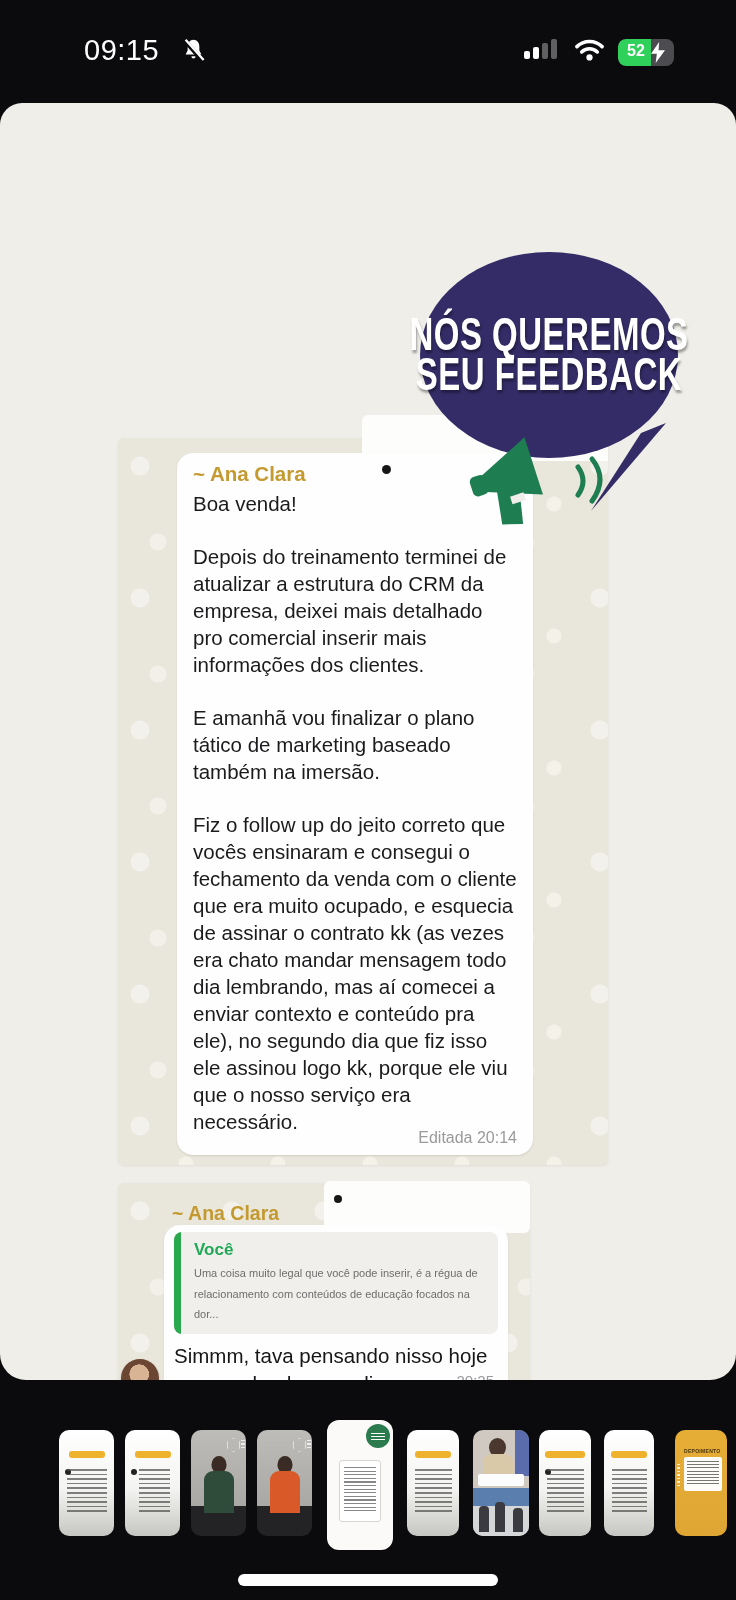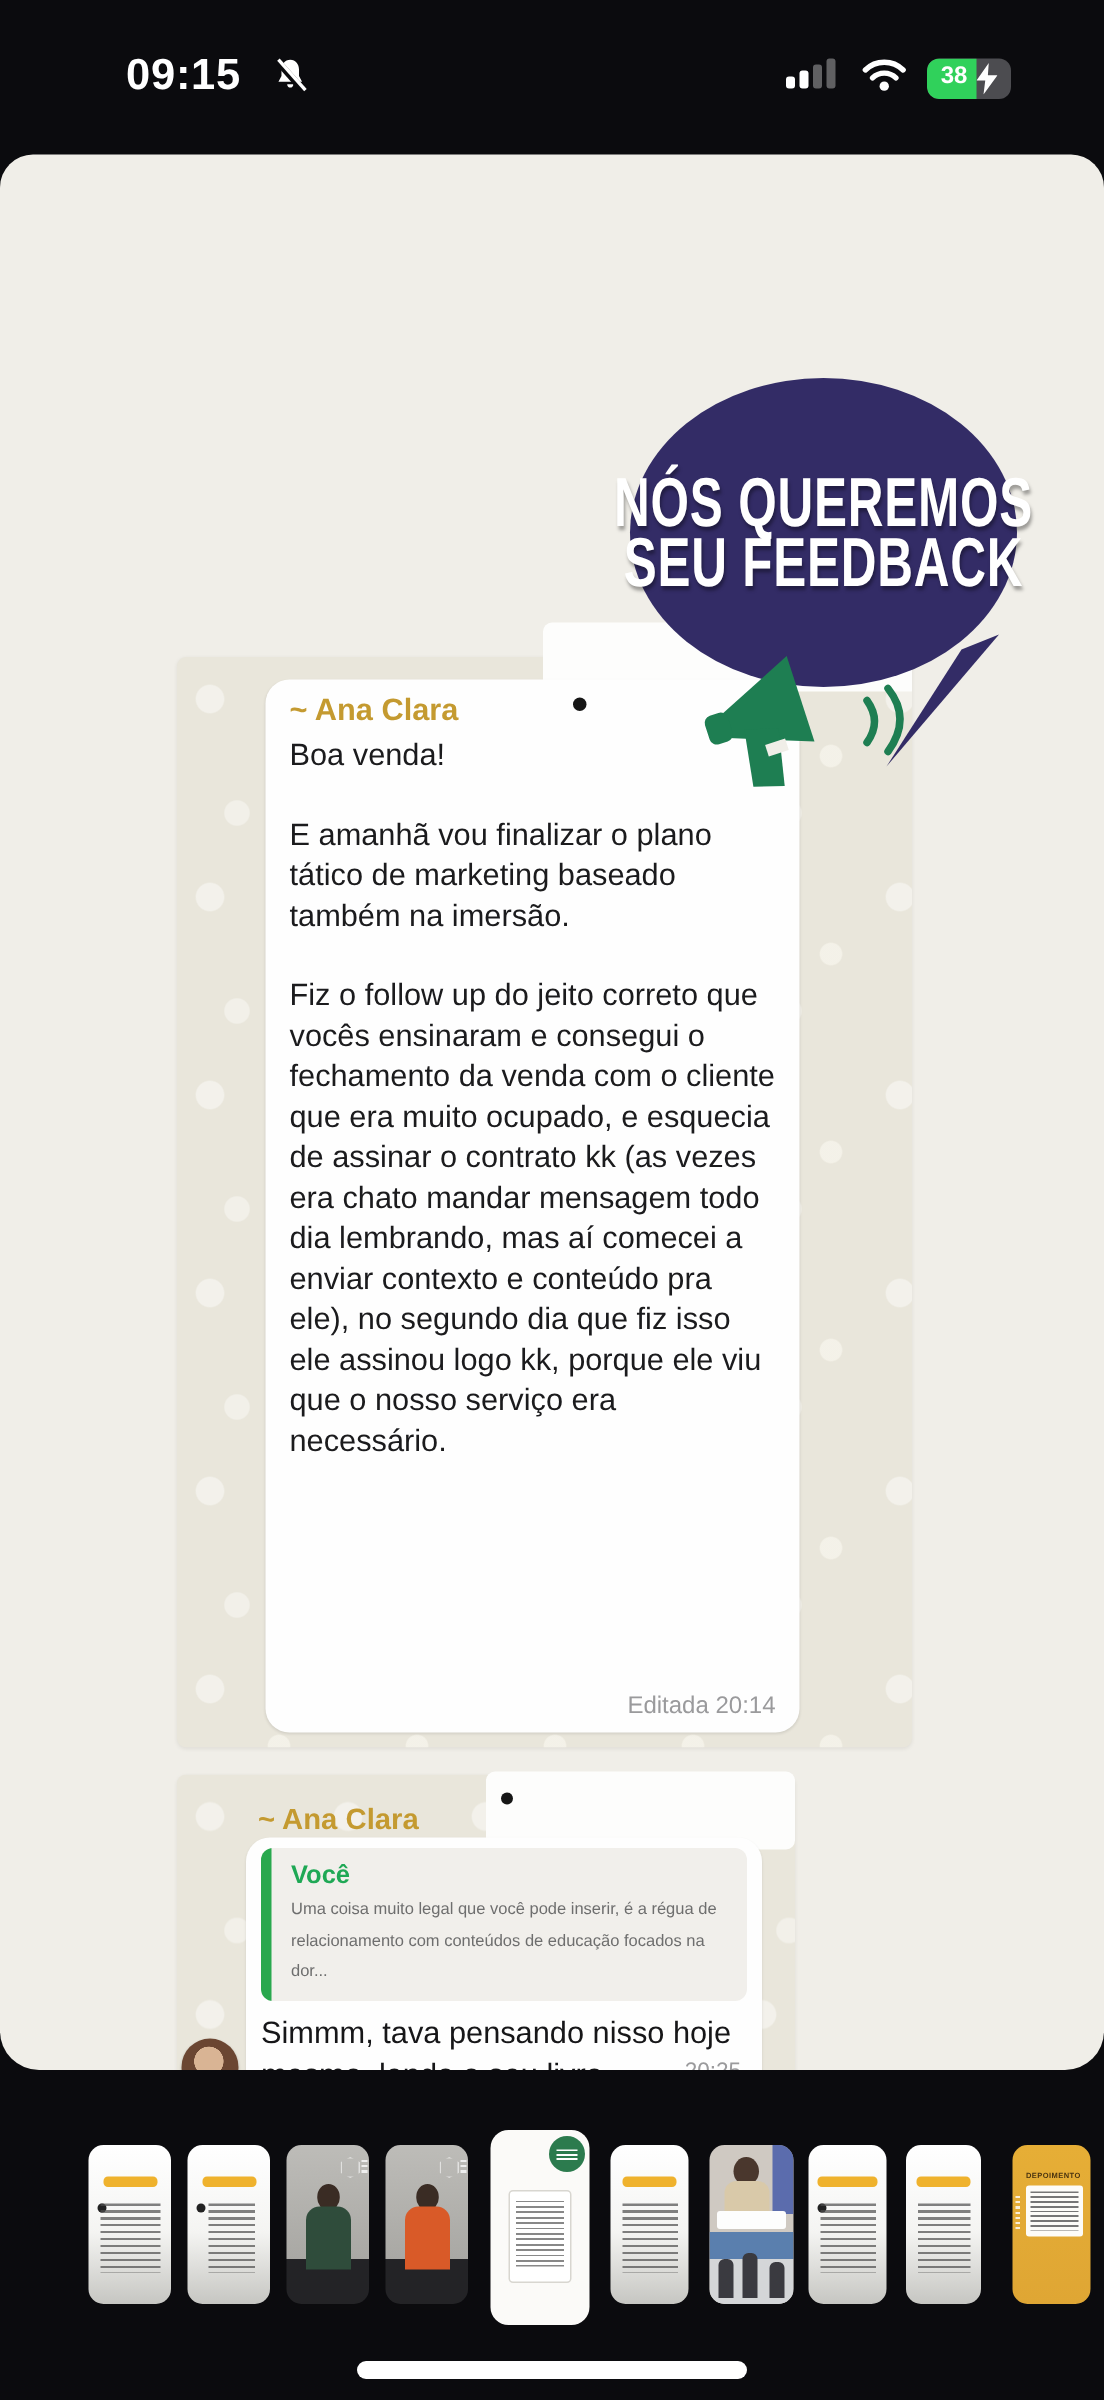--- a/index.html
+++ b/index.html
@@ -2,21 +2,21 @@
 <html><head>
 <meta charset="utf-8">
 <style>
   * { margin:0; padding:0; box-sizing:border-box; }
   html,body { background:#000; }
   body { font-family:"Liberation Sans", sans-serif; }
   #phone { position:relative; width:736px; height:1600px; background:#0b0b0e; overflow:hidden; margin:0 auto; }
 
   
   .statusbar { position:absolute; left:0; top:0; width:736px; height:100px; color:#fff; }
-  .time { position:absolute; left:84px; top:34px; font-size:29px; font-weight:700; letter-spacing:.5px; }
+  .time { position:absolute; left:84px; top:34px; font-size:29px; font-weight:400; letter-spacing:.5px; }
   .bell { position:absolute; left:180px; top:37px; }
   .sb-right { position:absolute; right:62px; top:38px; display:flex; align-items:center; gap:12px; }
   .battery { position:relative; width:56px; height:27px; border-radius:8px; background:#4c4c50; overflow:hidden; }
   .battery .fill { position:absolute; left:0; top:0; bottom:0; width:33px; background:#30d15b; border-radius:8px 0 0 8px; }
   .battery .pct { position:absolute; left:3px; top:3px; width:30px; text-align:center; font-size:16px; font-weight:700; color:#fff; }
   .battery .bolt { position:absolute; left:33px; top:3px; }
 
   
   .canvas { position:absolute; left:0; top:103px; width:736px; height:1277px; background:#f0eee8; border-radius:22px 22px 26px 26px; overflow:hidden; }
 
@@ -135,38 +135,39 @@
       </span>
       <span>
         <svg width="33" height="24" viewBox="0 0 26 20">
           <path d="M2.5 7.2 a15 15 0 0 1 21 0" stroke="#fff" stroke-width="3" fill="none" stroke-linecap="round"></path>
           <path d="M6.5 11.6 a9.3 9.3 0 0 1 13 0" stroke="#fff" stroke-width="3" fill="none" stroke-linecap="round"></path>
           <circle cx="13" cy="16.2" r="2.6" fill="#fff"></circle>
         </svg>
       </span>
       <span class="battery">
         <span class="fill"></span>
-        <span class="pct">38</span>
+        <span class="pct">52</span>
         <span class="bolt">
           <svg width="14" height="21" viewBox="0 0 12 18">
             <polygon points="7,0 0,10 5,10 4,18 12,7 6.5,7" fill="#fff"></polygon>
           </svg>
         </span>
       </span>
     </div>
   </div>
 
   <div class="canvas">
 
     <div class="wallpaper card1"></div>
     <div class="whitepatch patch1"></div>
     <div class="bubble bubble1">
       <div class="sender">~ Ana Clara</div>
       <div class="msgbody">
         <p>Boa venda!</p>
+        <p>Depois do treinamento terminei de atualizar a estrutura do CRM da empresa, deixei mais detalhado pro comercial inserir mais informações dos clientes.</p>
         <p>E amanhã vou finalizar o plano tático de marketing baseado também na imersão.</p>
         <p>Fiz o follow up do jeito correto que vocês ensinaram e consegui o fechamento da venda com o cliente que era muito ocupado, e esquecia de assinar o contrato kk (as vezes era chato mandar mensagem todo dia lembrando, mas aí comecei a enviar contexto e conteúdo pra ele), no segundo dia que fiz isso ele assinou logo kk, porque ele viu que o nosso serviço era necessário.</p>
       </div>
       <div class="meta1">Editada 20:14</div>
     </div>
     <div class="dot dot1"></div>
 
     <div class="wallpaper card2"></div>
     <div class="whitepatch patch2"></div>
     <div class="sender sender2">~ Ana Clara</div>

